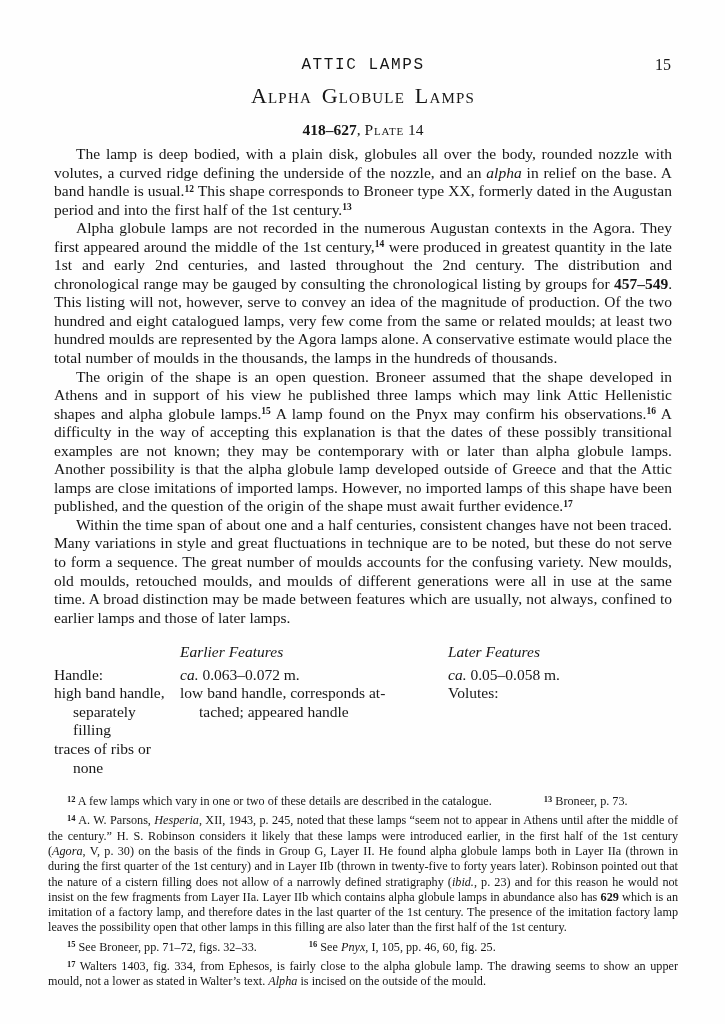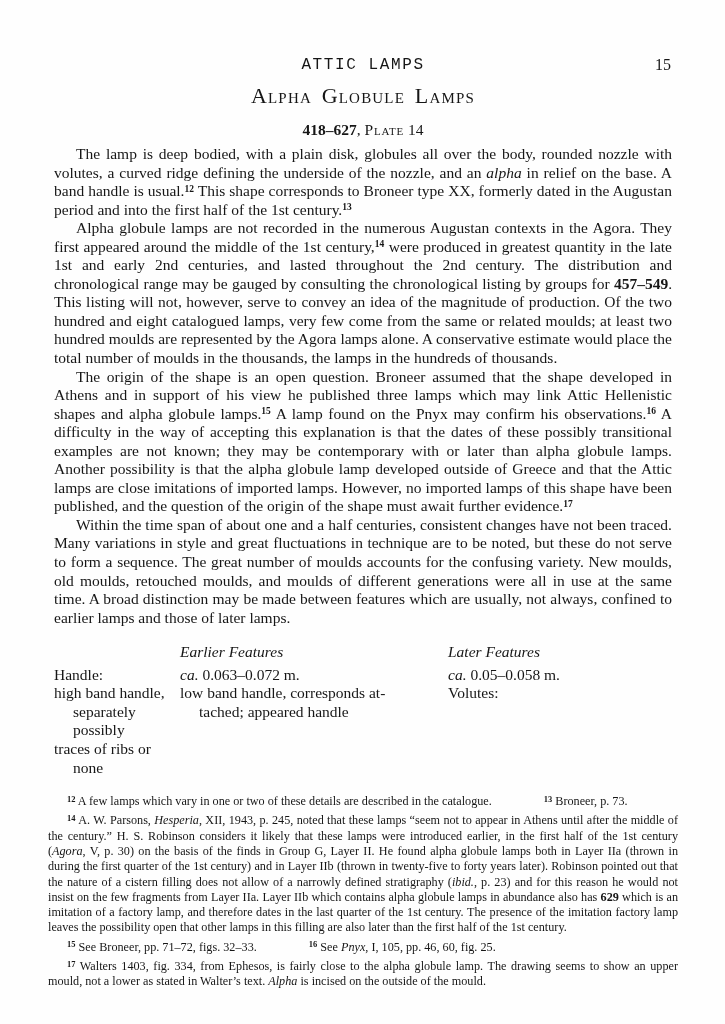--- a/index.html
+++ b/index.html
@@ -111,21 +111,21 @@
 
     <div class="features">
       <div class="ft-head"></div>
       <div class="ft-head">Earlier Features</div>
       <div class="ft-head">Later Features</div>
 
       <div class="ft-label">Handle:</div>
       <div class="ft-cell"><em>ca.</em><span> 0.063–0.072 m.</span></div>
       <div class="ft-cell"><em>ca.</em><span> 0.05–0.058 m.</span></div>
 
-      <div class="ft-cell"><span>high band handle, separately</span><br><span>possibly</span></div>
+      <div class="ft-cell"><span>high band handle, separately</span><br><span>filling</span></div>
       <div class="ft-cell"><span>low band handle, corresponds at-</span><br><span>tached; appeared handle</span></div>
 
       <div class="ft-label">Volutes:</div>
       <div class="ft-cell"><span>traces of ribs or none</span></div>
     </div>
 
     <div class="footnotes">
       <p class="footnote"><sup>12</sup><span> A few lamps which vary in one or two of these details are described in the catalogue.</span><span class="fn-gap"></span><sup>13</sup><span> Broneer, p. 73.</span></p>
       <p class="footnote"><sup>14</sup><span> A. W. Parsons, </span><em>Hesperia</em><span>, XII, 1943, p. 245, noted that these lamps “seem not to appear in Athens until after the middle of the century.” H. S. Robinson considers it likely that these lamps were introduced earlier, in the first half of the 1st century (</span><em>Agora</em><span>, V, p. 30) on the basis of the finds in Group G, Layer II. He found alpha globule lamps both in Layer IIa (thrown in during the first quarter of the 1st century) and in Layer IIb (thrown in twenty-five to forty years later). Robinson pointed out that the nature of a cistern filling does not allow of a narrowly defined stratigraphy (</span><em>ibid.</em><span>, p. 23) and for this reason he would not insist on the few fragments from Layer IIa. Layer IIb which contains alpha globule lamps in abundance also has </span><b>629</b><span> which is an imitation of a factory lamp, and therefore dates in the last quarter of the 1st century. The presence of the imitation factory lamp leaves the possibility open that other lamps in this filling are also later than the first half of the 1st century.</span></p>
       <p class="footnote"><sup>15</sup><span> See Broneer, pp. 71–72, figs. 32–33.</span><span class="fn-gap"></span><sup>16</sup><span> See </span><em>Pnyx</em><span>, I, 105, pp. 46, 60, fig. 25.</span></p>

